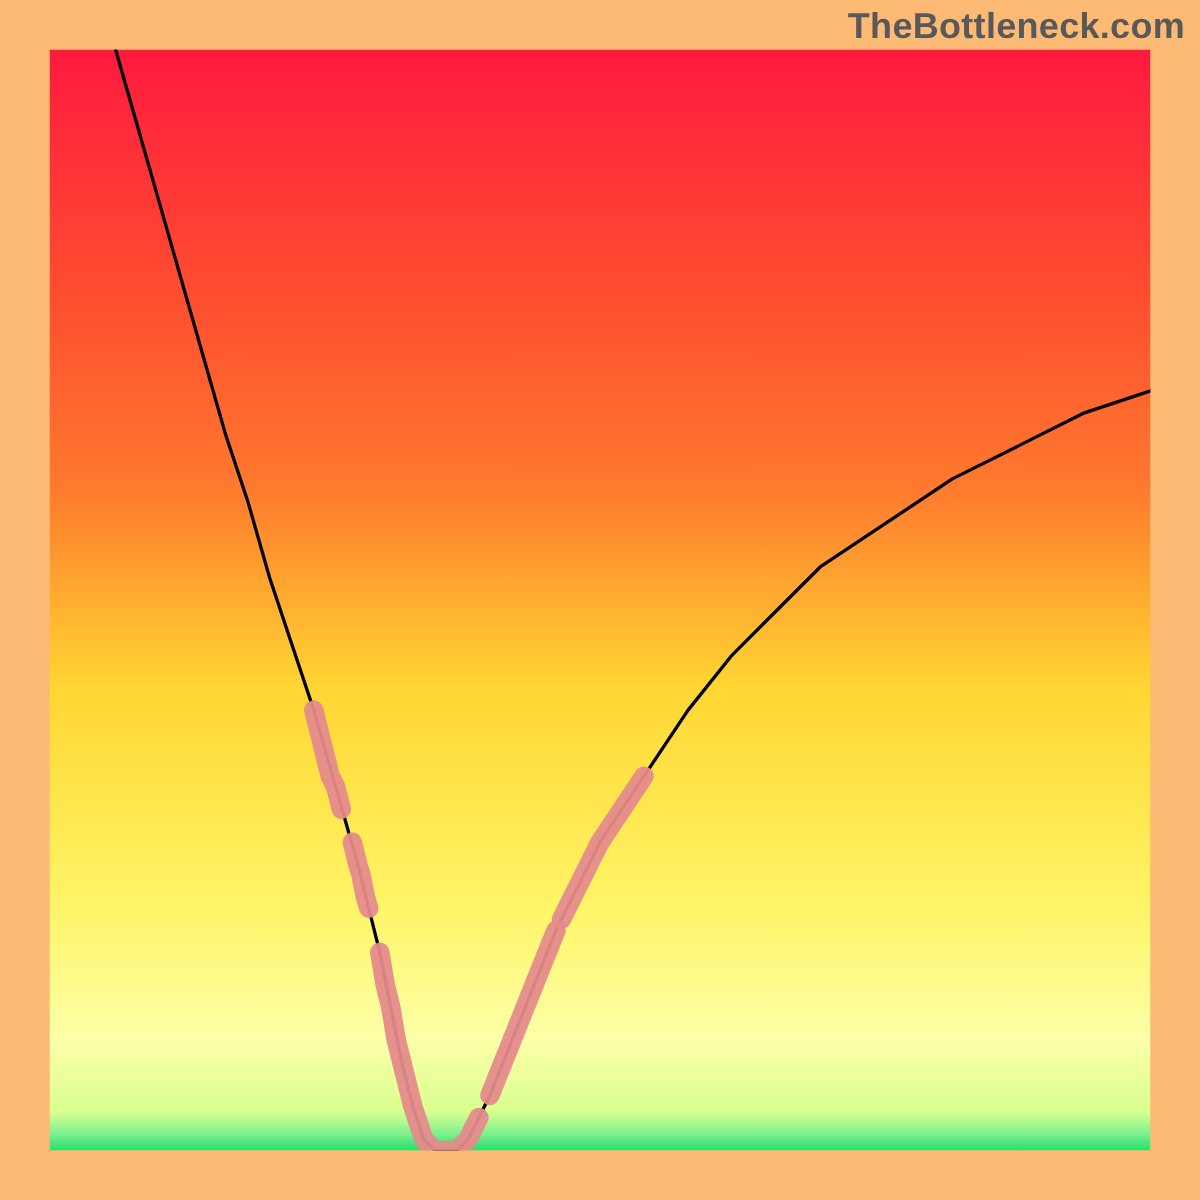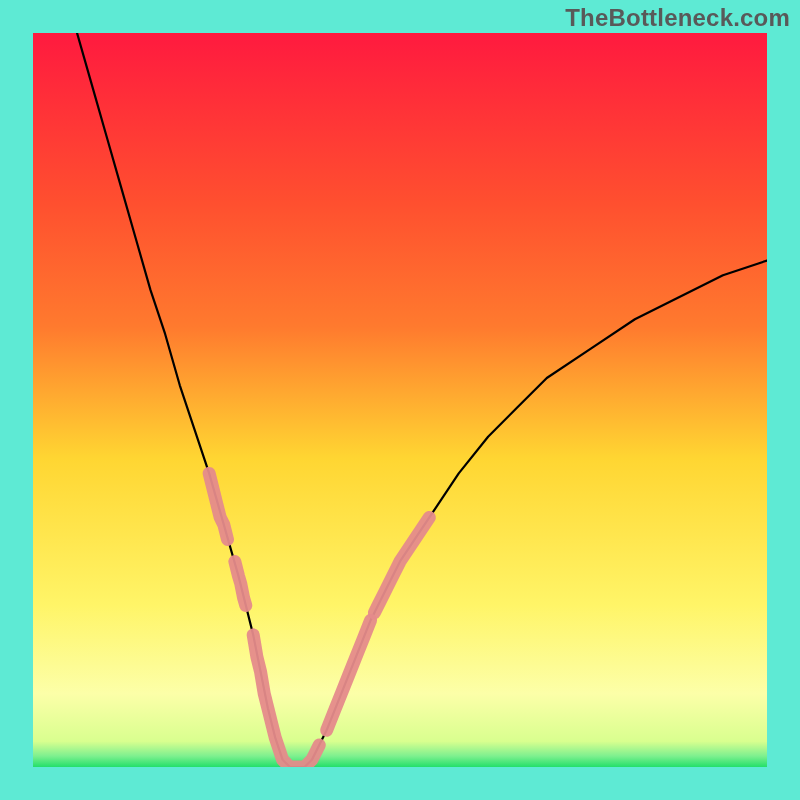--- a/index.html
+++ b/index.html
@@ -8,21 +8,21 @@
     width: 800px;
     height: 800px;
     background: #000;
     font-family: Arial, Helvetica, sans-serif;
     overflow: hidden;
   }
   .frame {
     position: relative;
     width: 800px;
     height: 800px;
-    background: #5eead4;
+    background: #fdba74;
   }
   .watermark {
     position: absolute;
     top: 4px;
     right: 10px;
     color: #595959;
     font-size: 24px;
     font-weight: 600;
     letter-spacing: 0.2px;
     z-index: 20;

